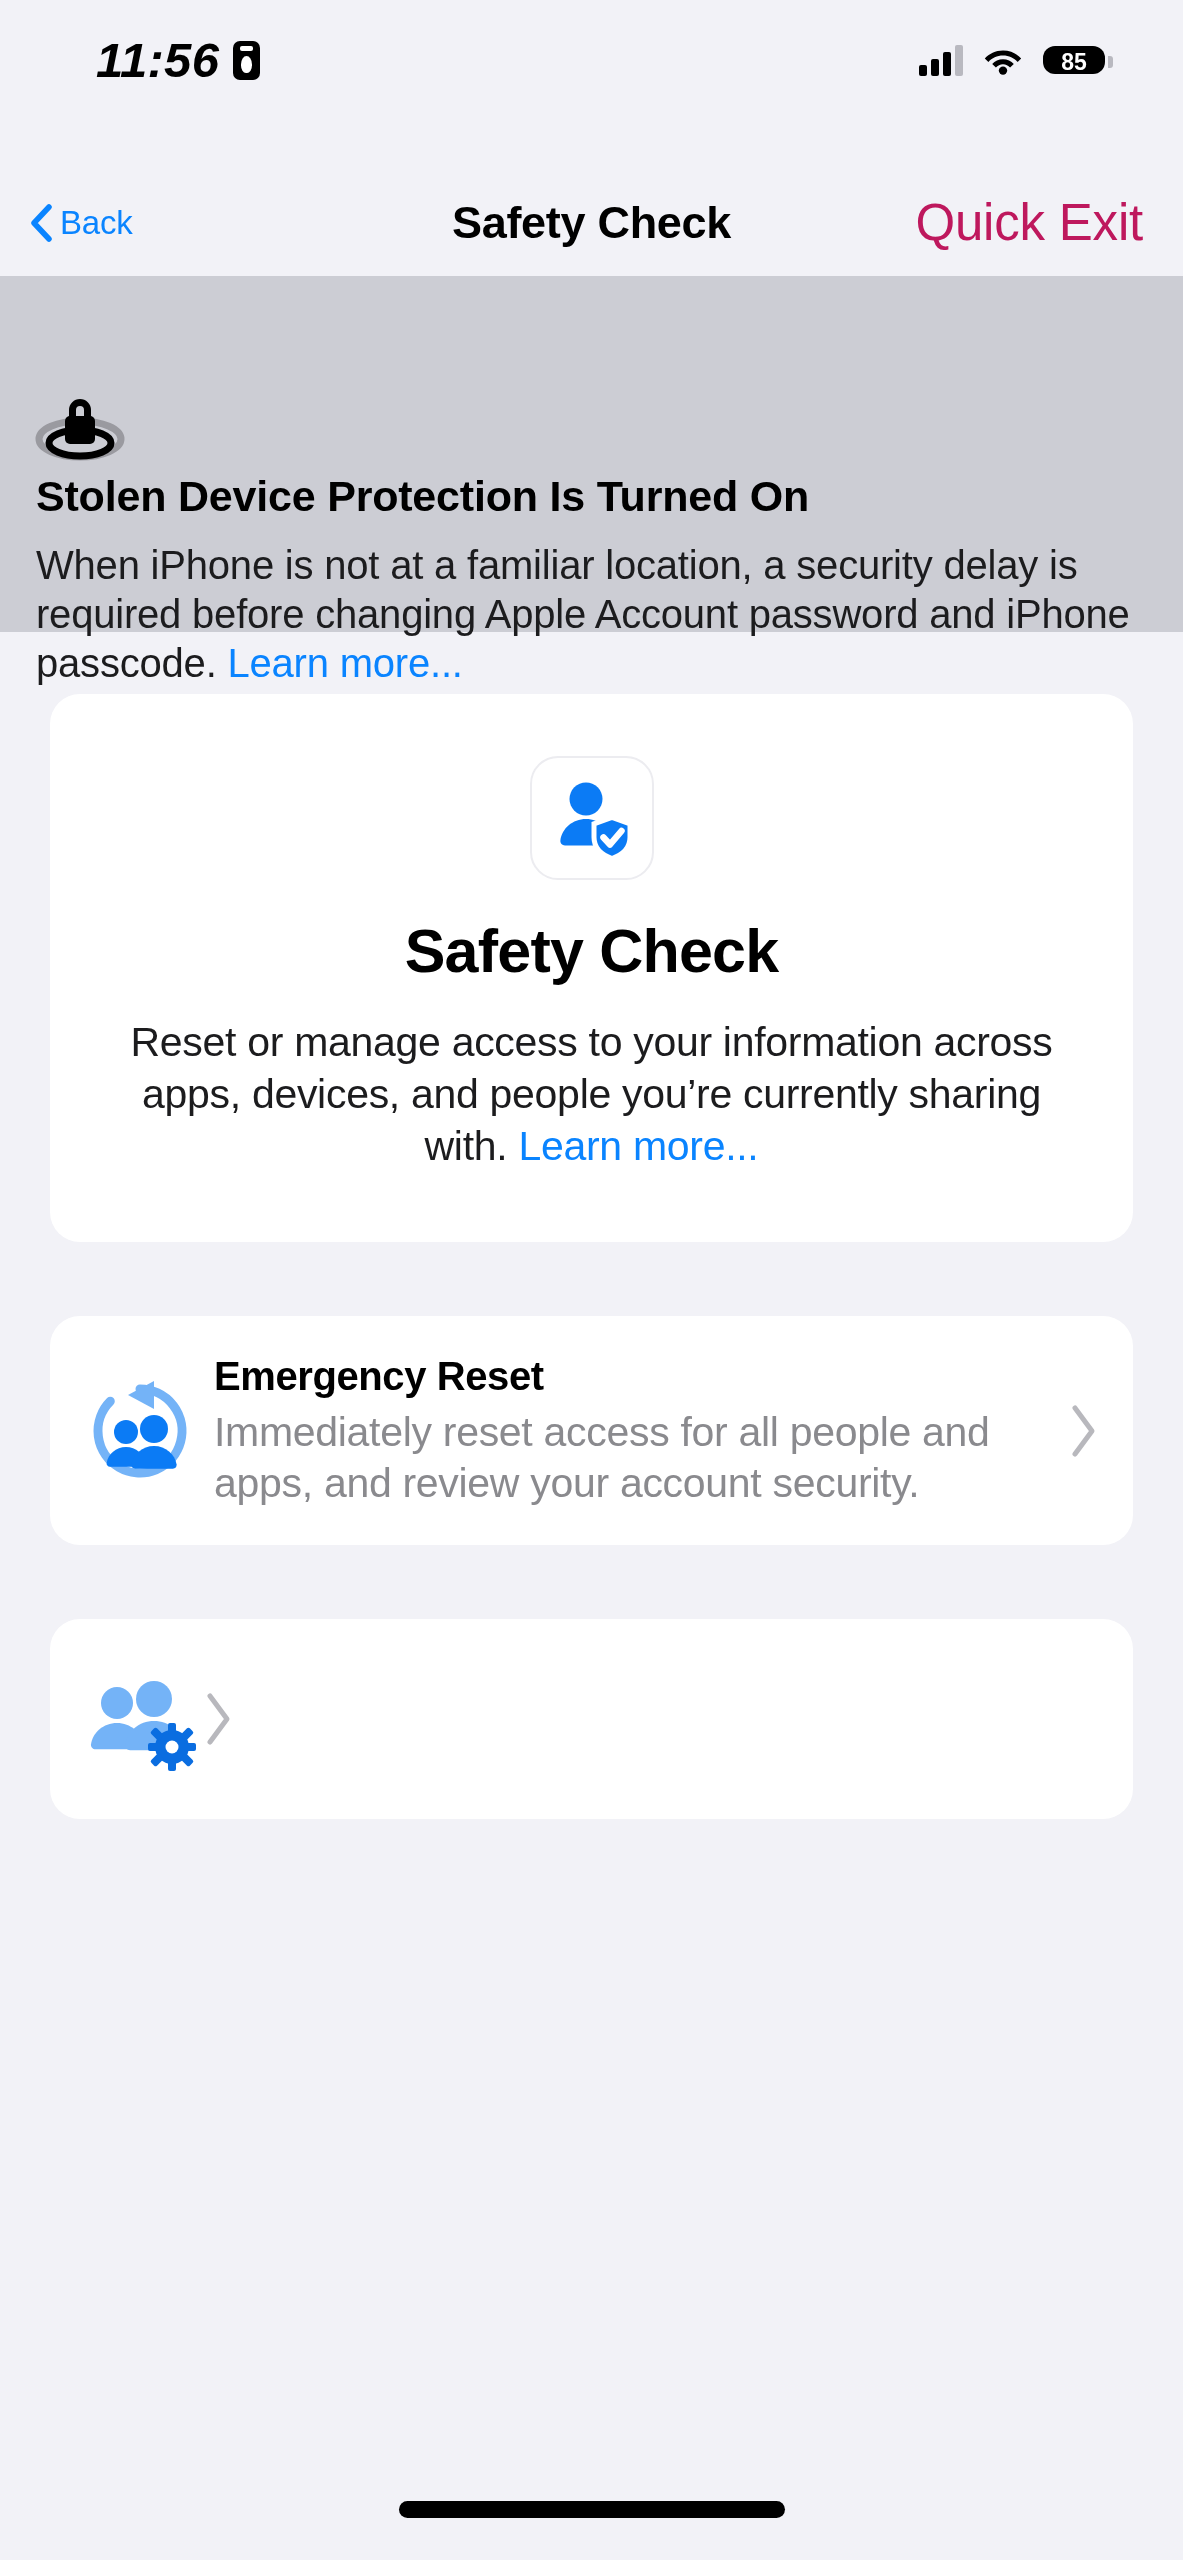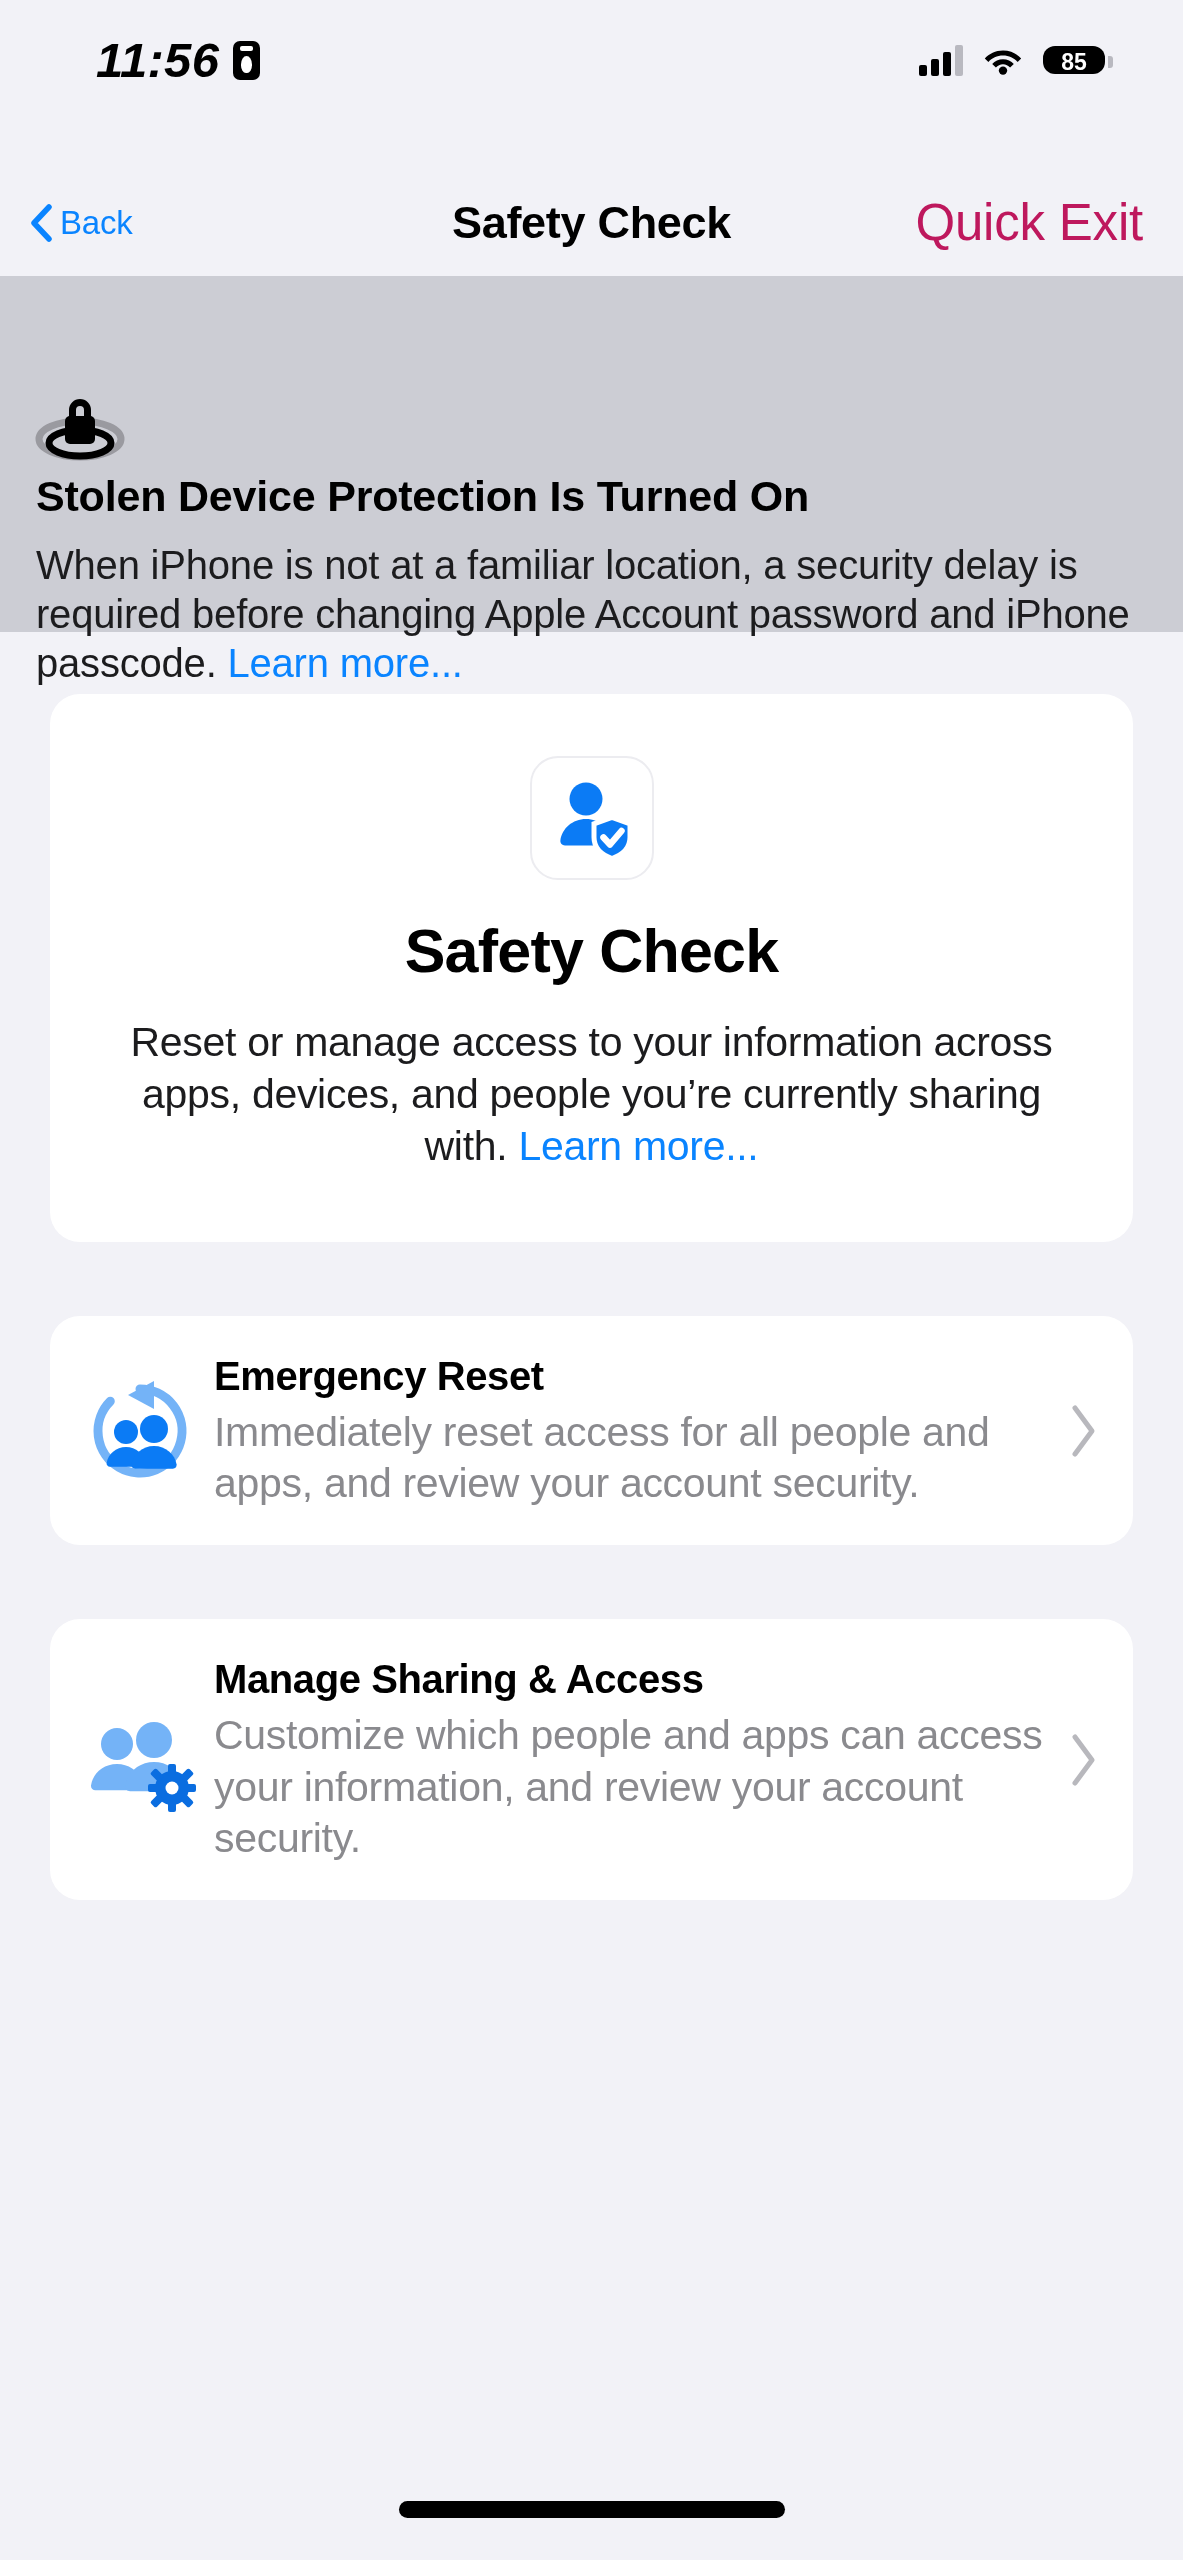--- a/index.html
+++ b/index.html
@@ -243,24 +243,20 @@
             <rect x="64" y="80" width="12" height="8" rx="2"></rect>
             <rect x="100" y="80" width="12" height="8" rx="2"></rect>
             <rect x="69" y="65" width="8" height="12" rx="2" transform="rotate(-45 73 71)"></rect>
             <rect x="99" y="91" width="8" height="12" rx="2" transform="rotate(-45 103 97)"></rect>
             <rect x="99" y="65" width="8" height="12" rx="2" transform="rotate(45 103 71)"></rect>
             <rect x="69" y="91" width="8" height="12" rx="2" transform="rotate(45 73 97)"></rect>
           </g>
           <circle cx="88" cy="84" r="6.5" fill="#ffffff"></circle>
         </svg>
       </div>
-      <div class="row-text">
-        <div class="row-title">Manage Sharing &amp; Access</div>
-        <div class="row-sub">Customize which people and apps can access your information, and review your account security.</div>
-      </div>
       <div class="row-chevron">
         <svg width="30" height="56" viewBox="0 0 30 56">
           <path d="M6 5 L23 28 L6 51" stroke="#b8b8bd" stroke-width="5" fill="none" stroke-linecap="round" stroke-linejoin="round"></path>
         </svg>
       </div>
     </div>
 
   </div>
 
   <div class="home-indicator"></div>

